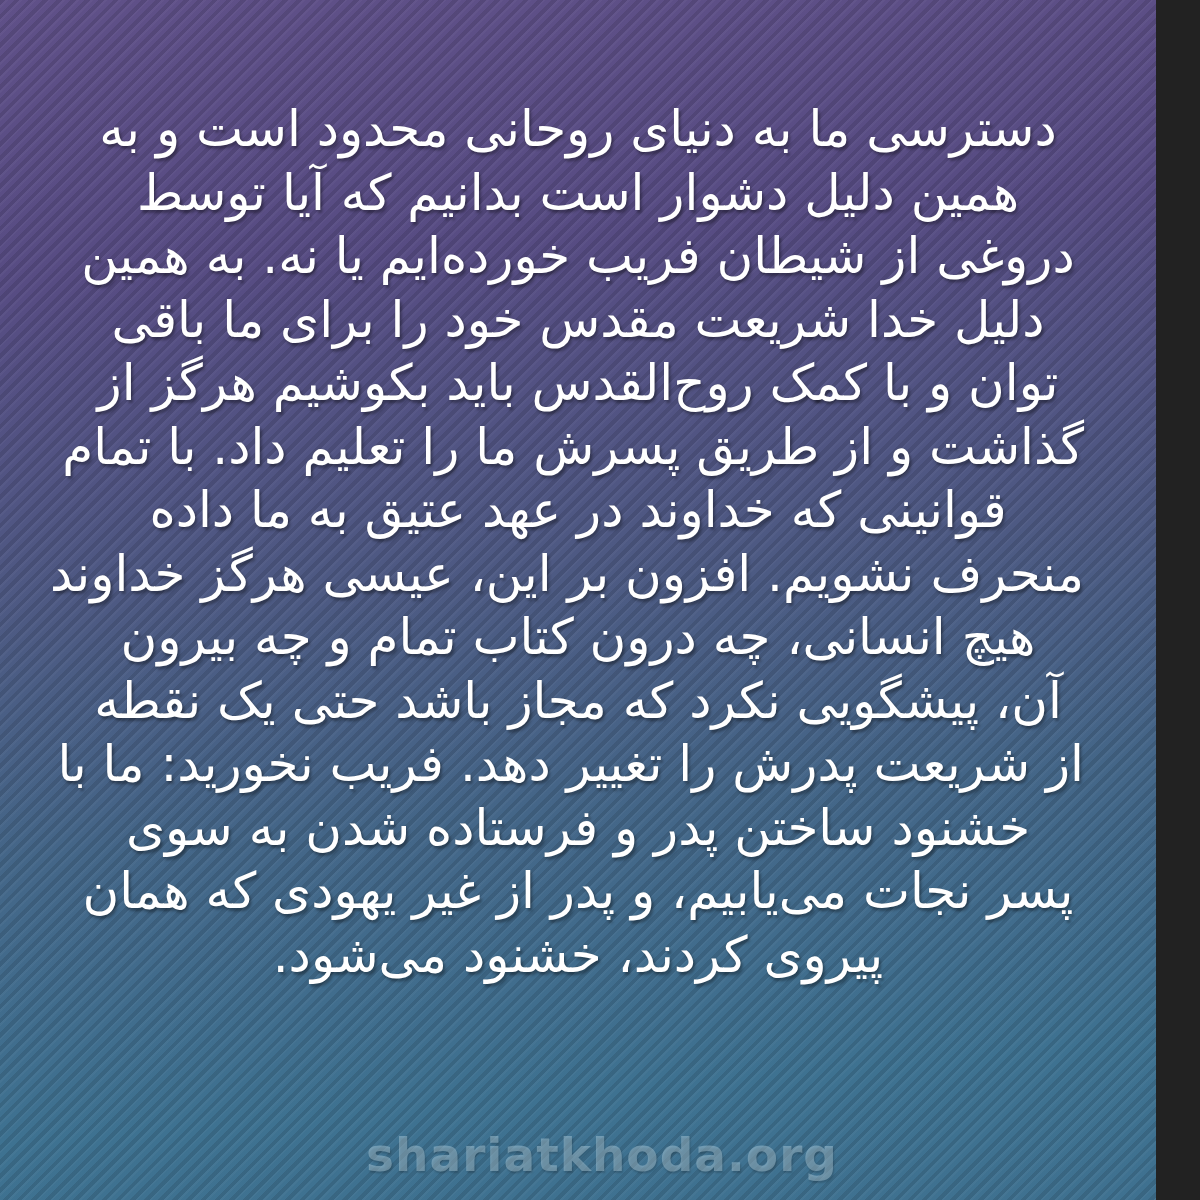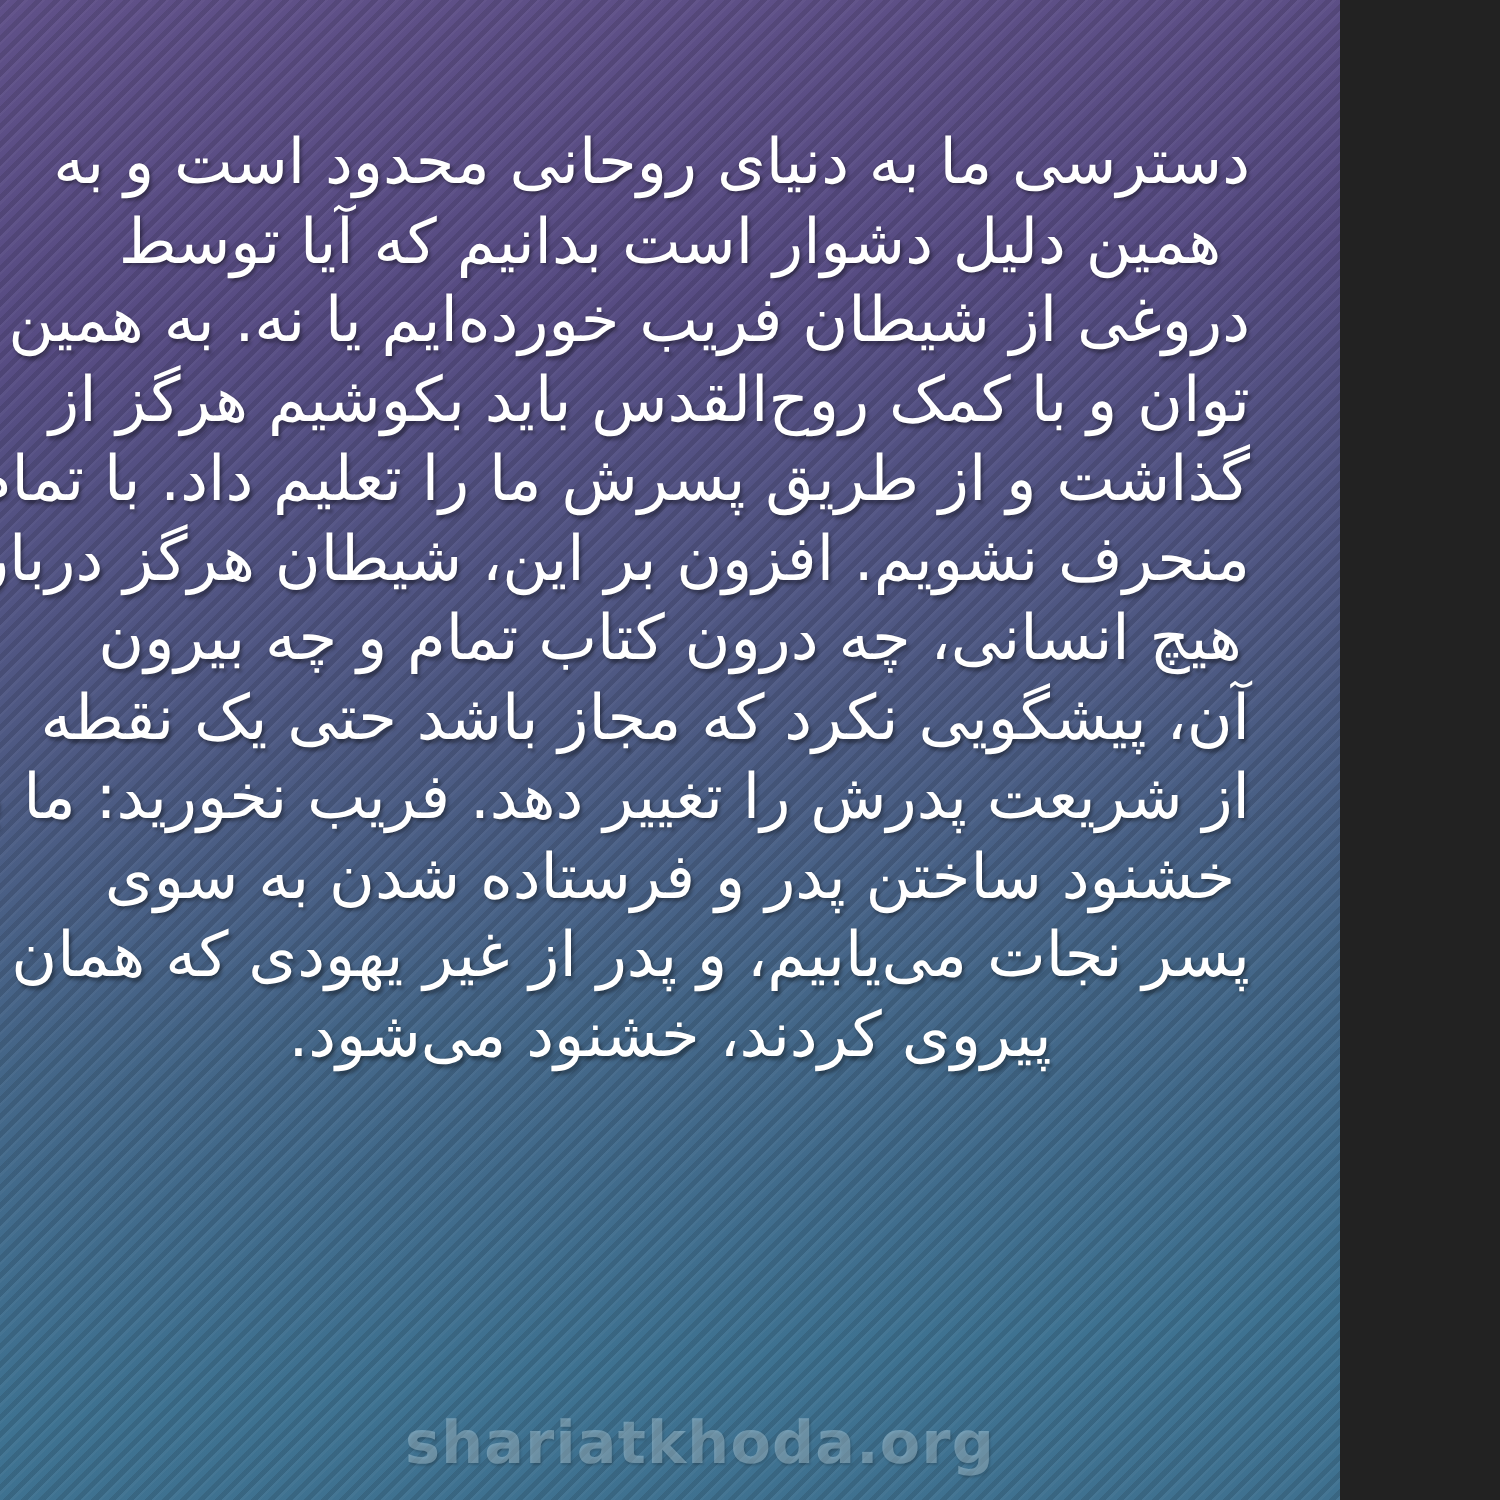--- a/index.html
+++ b/index.html
@@ -2,21 +2,21 @@
 <html lang="fa"><head>
 <meta charset="utf-8">
 <style>
   html, body {
     margin: 0;
     padding: 0;
     background: #222;
   }
   .canvas {
     position: relative;
-    width: 1072px;
+    width: 1156px;
     height: 1200px;
     overflow: hidden;
     background: linear-gradient(175deg,
       #5f5088 0%,
       #574c83 22%,
       #4d5a83 48%,
       #446688 66%,
       #3e7291 88%,
       #3f7190 100%);
     font-family: "DejaVu Sans", "Liberation Sans", sans-serif;
@@ -68,23 +68,25 @@
 </head>
 <body>
 
 <div class="canvas">
   <div class="stripes"></div>
 
   <div class="quote" dir="rtl">
     <div class="line">دسترسی ما به دنیای روحانی محدود است و به</div>
     <div class="line">همین دلیل دشوار است بدانیم که آیا توسط</div>
     <div class="line">دروغی از شیطان فریب خورده‌ایم یا نه. به همین</div>
+    <div class="line">دلیل خدا شریعت مقدس خود را برای ما باقی</div>
     <div class="line">توان و با کمک روح‌القدس باید بکوشیم هرگز از</div>
     <div class="line">گذاشت و از طریق پسرش ما را تعلیم داد. با تمام</div>
-    <div class="line">منحرف نشویم. افزون بر این، شیطان هرگز درباره</div>
+    <div class="line">قوانینی که خداوند در عهد عتیق به ما داده</div>
+    <div class="line">منحرف نشویم. افزون بر این، عیسی هرگز خداوند</div>
     <div class="line">هیچ انسانی، چه درون کتاب تمام و چه بیرون</div>
     <div class="line">آن، پیشگویی نکرد که مجاز باشد حتی یک نقطه</div>
     <div class="line">از شریعت پدرش را تغییر دهد. فریب نخورید: ما با</div>
     <div class="line">خشنود ساختن پدر و فرستاده شدن به سوی</div>
     <div class="line">پسر نجات می‌یابیم، و پدر از غیر یهودی که همان</div>
     <div class="line">پیروی کردند، خشنود می‌شود.</div>
   </div>
 
   <div class="watermark">shariatkhoda.org</div>
 </div>

